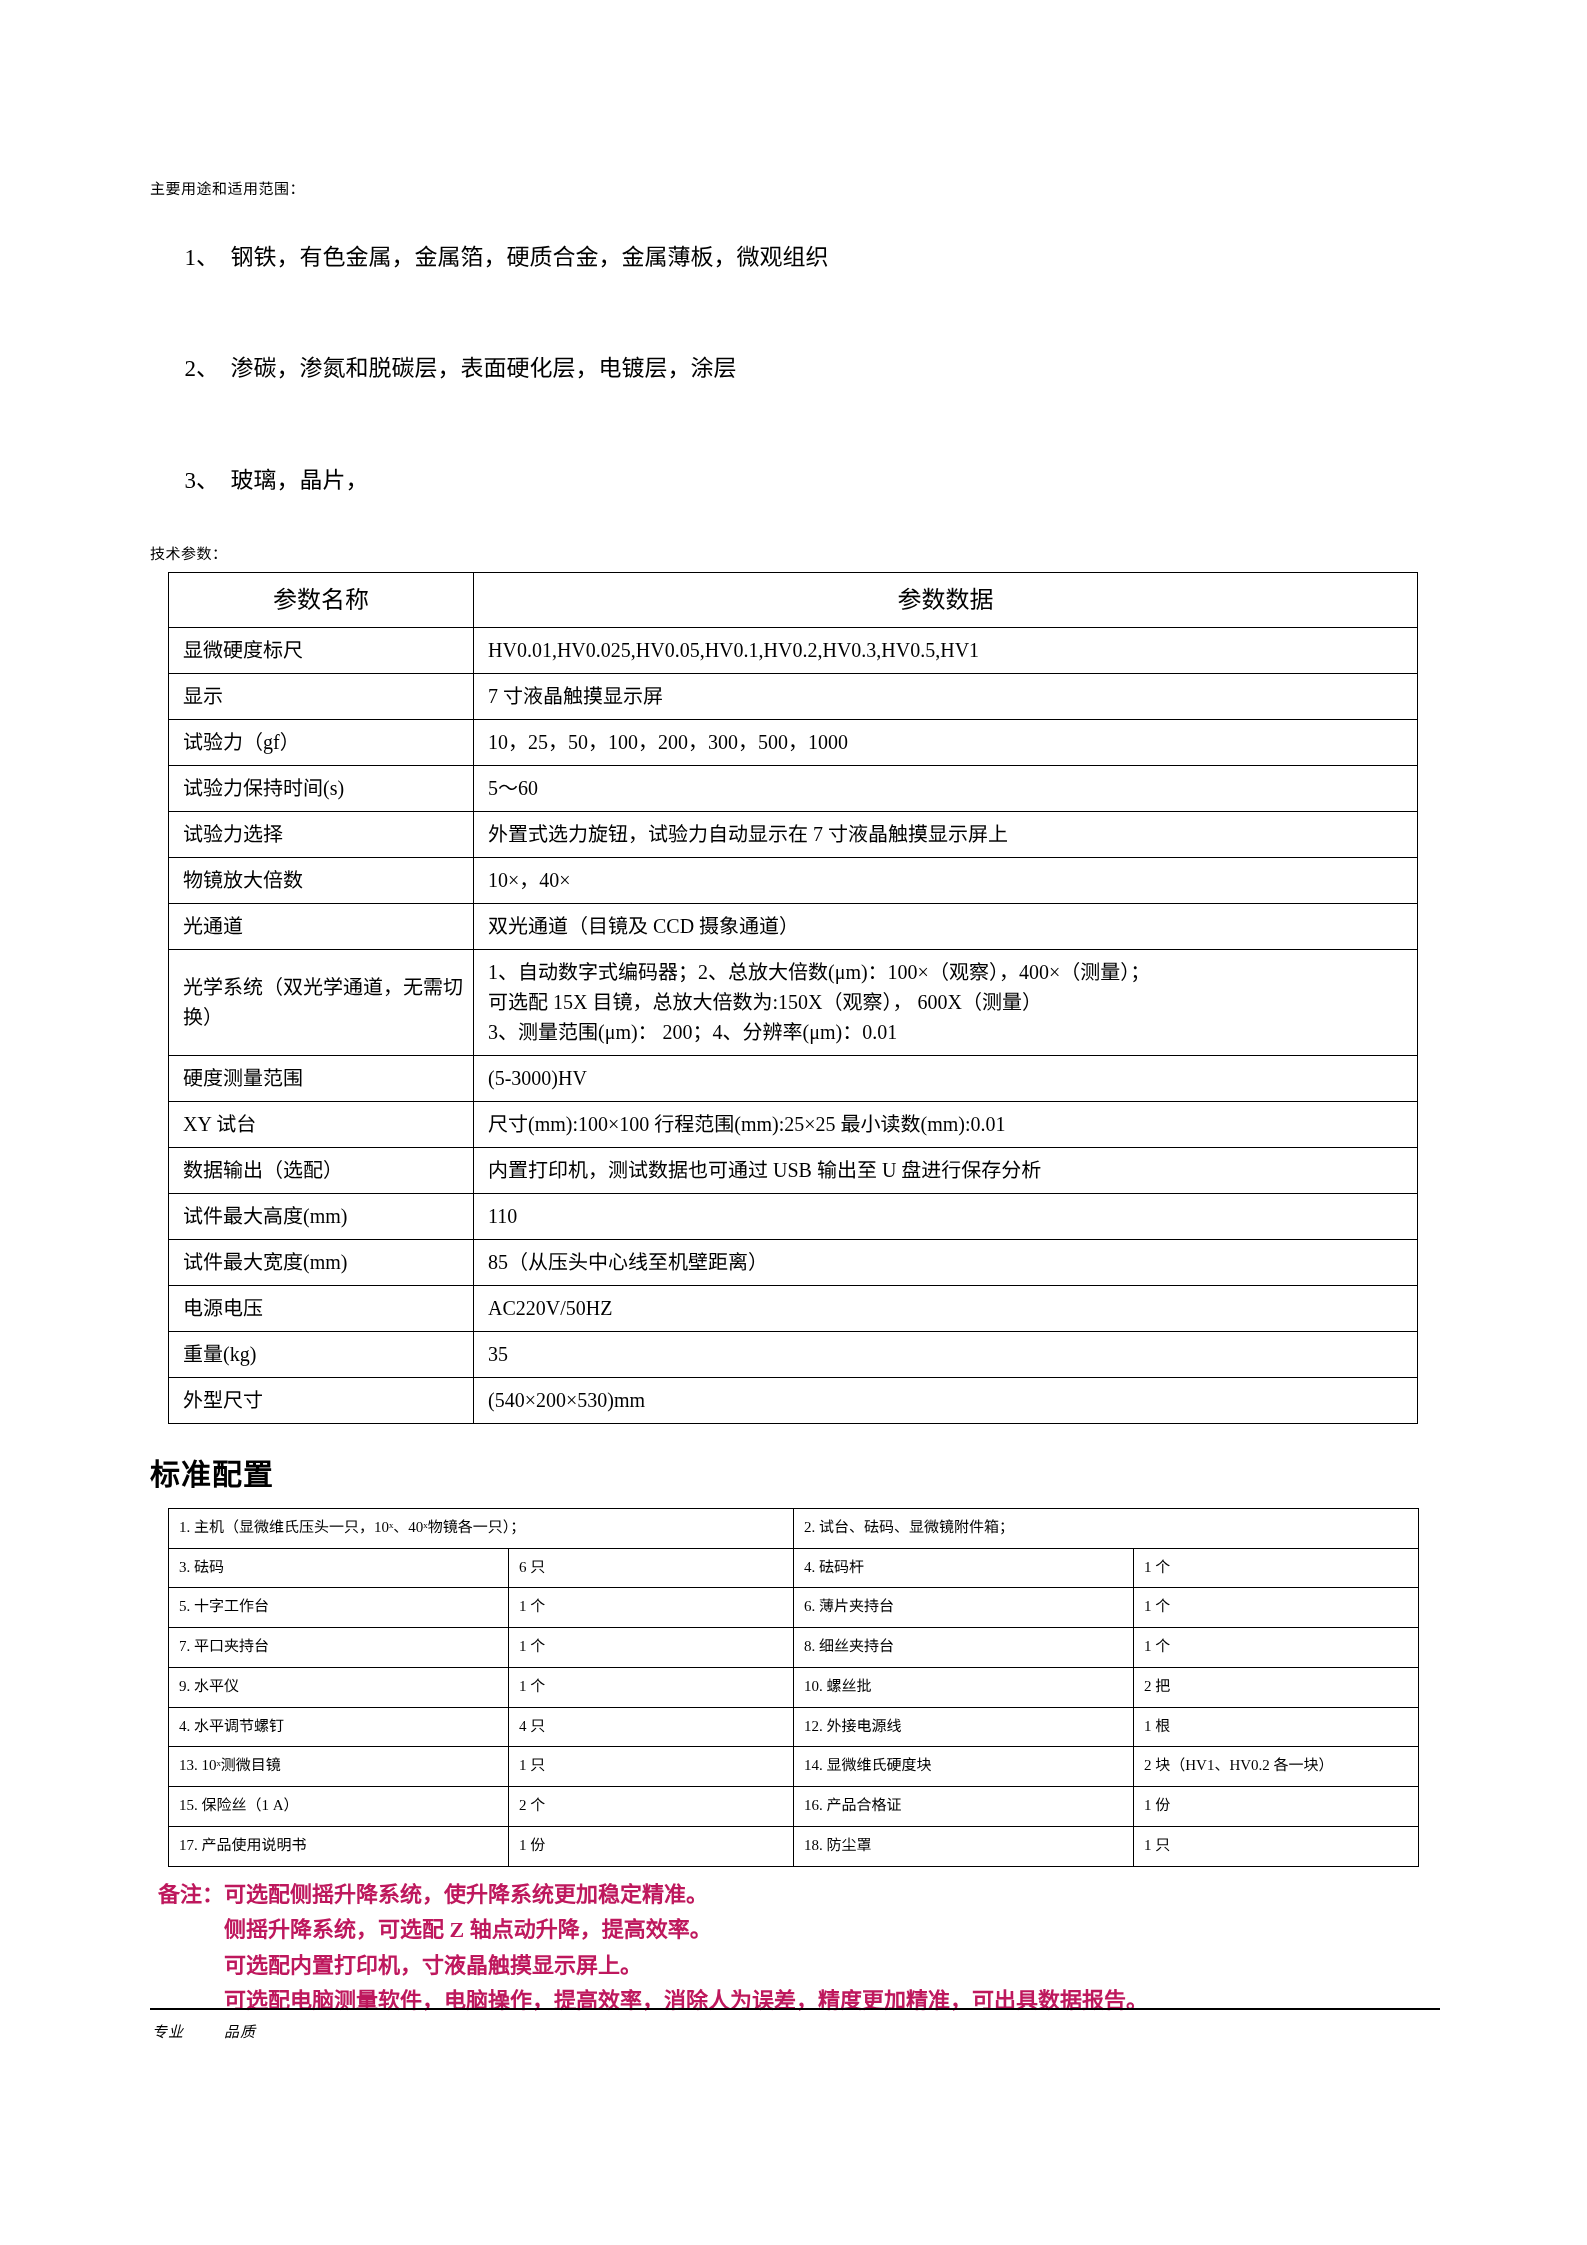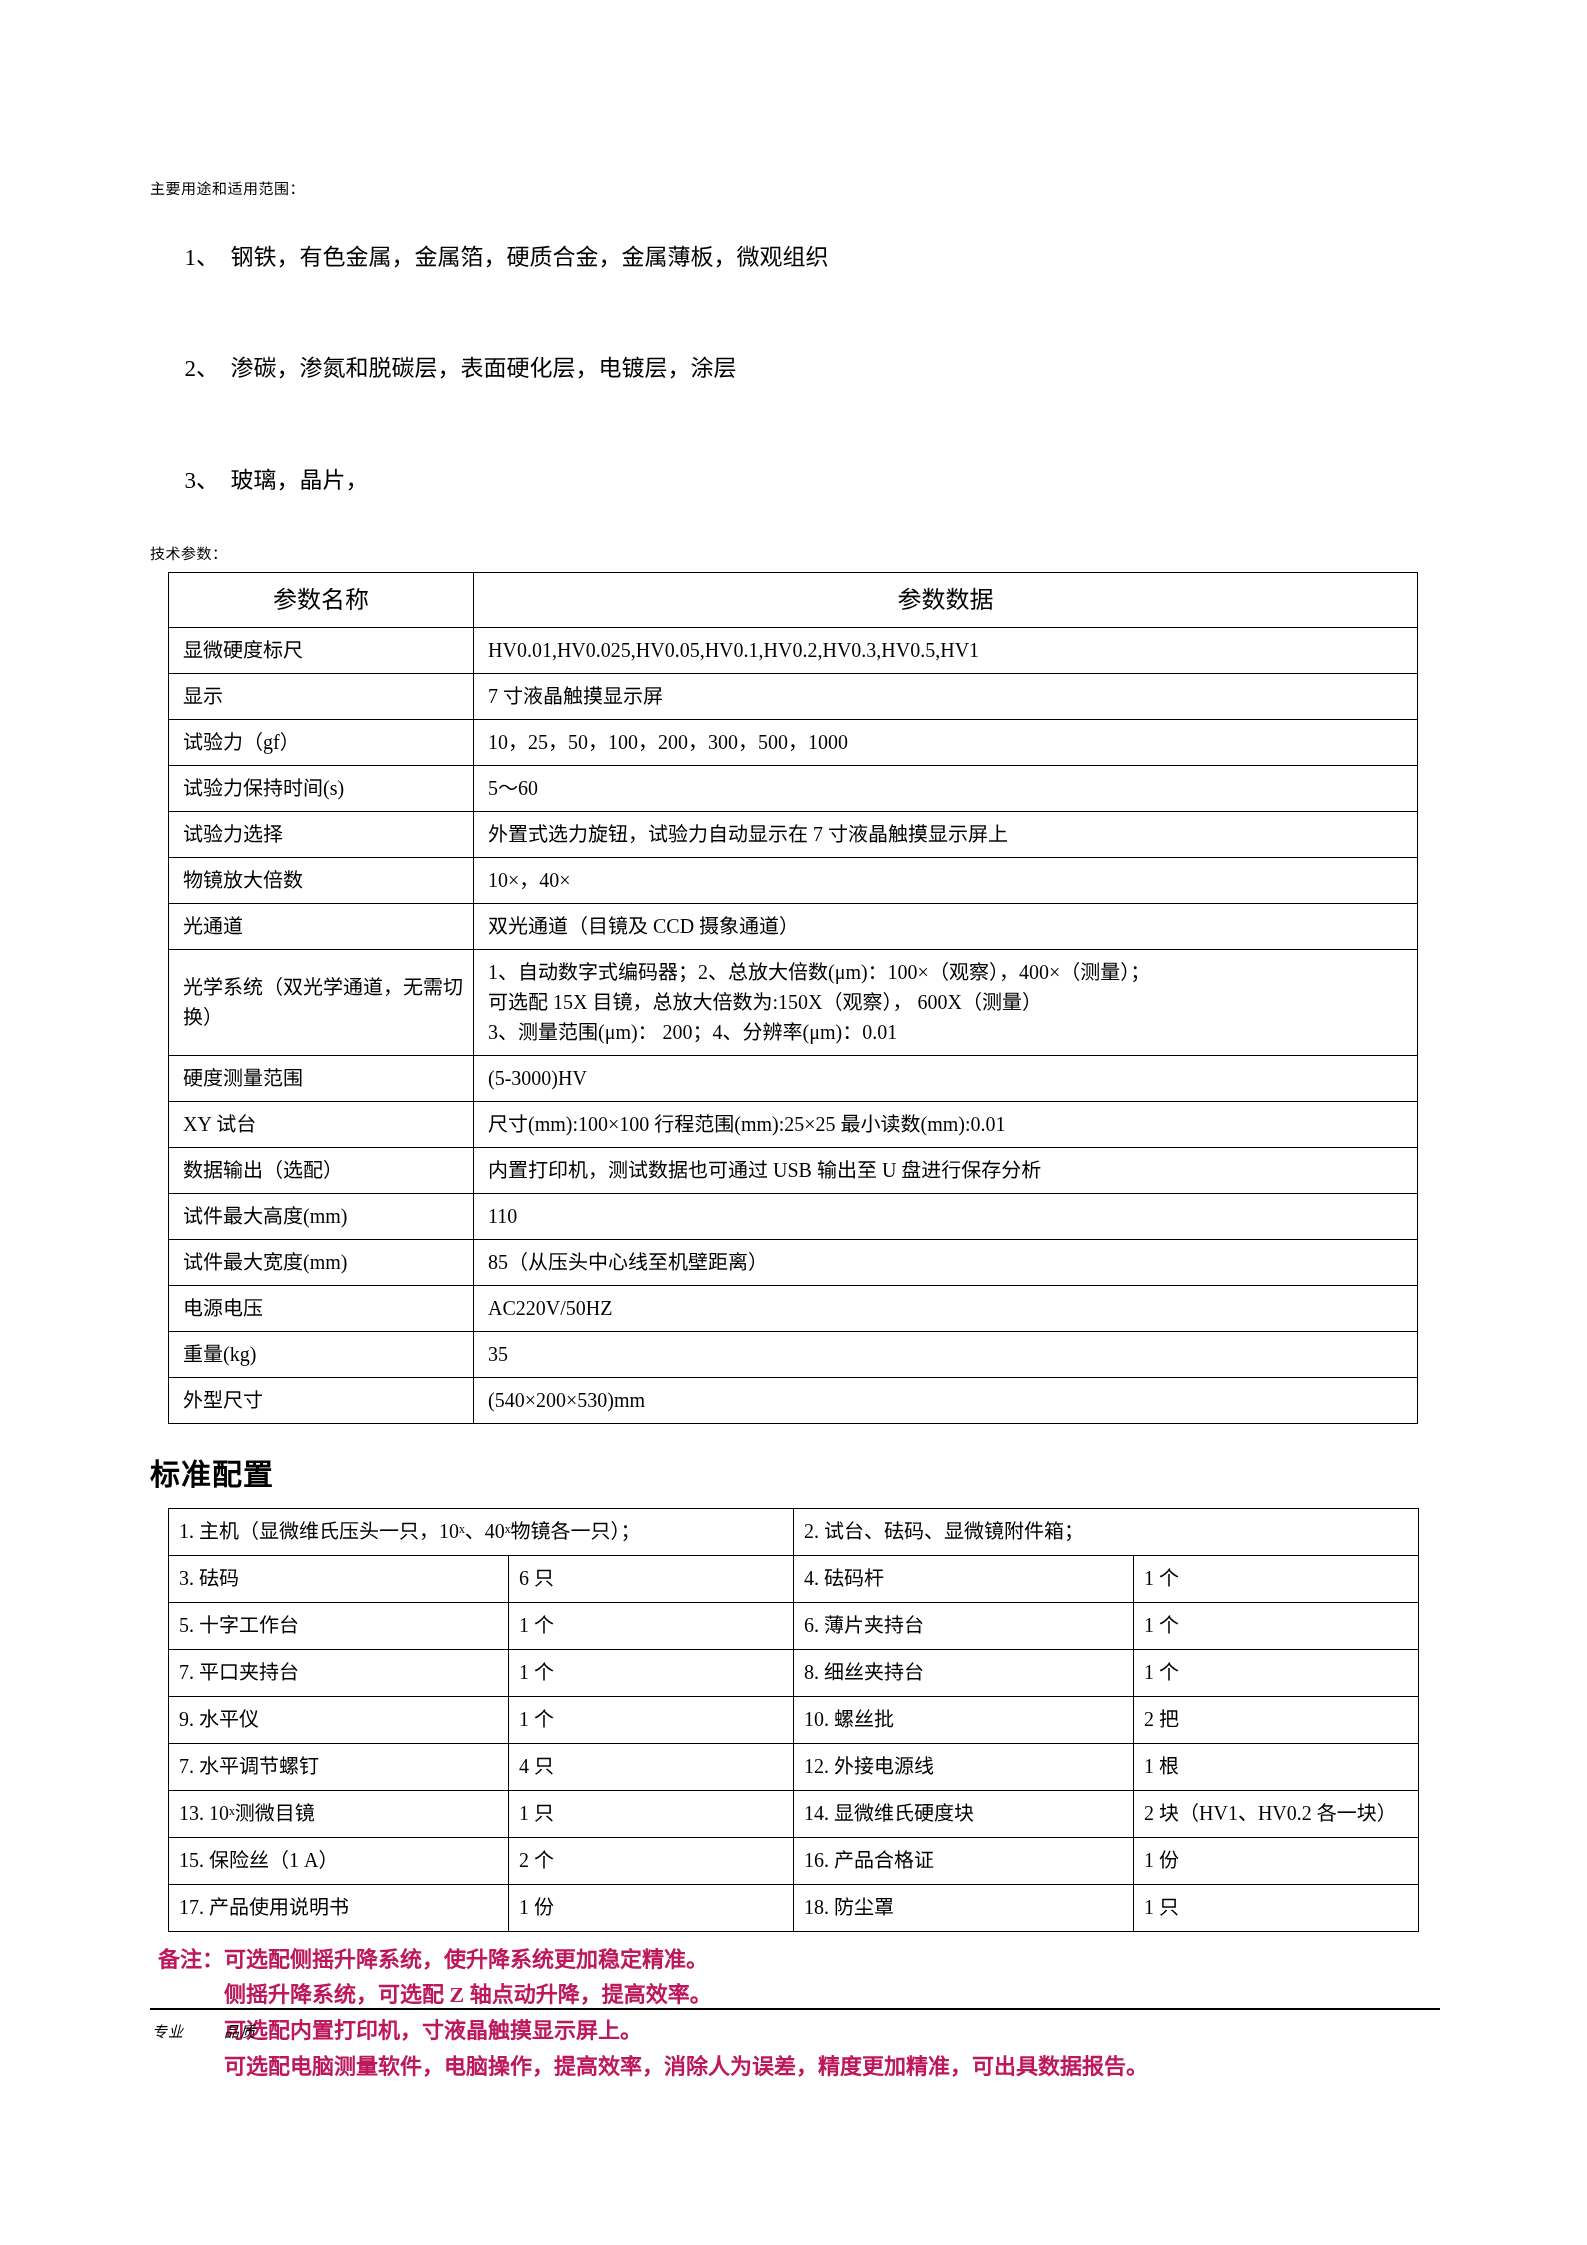--- a/index.html
+++ b/index.html
@@ -86,21 +86,21 @@
     margin: 26px 0 14px 0;
     letter-spacing: 1px;
   }
   .cfg-table {
     width: 1250px;
     margin-left: 18px;
     border: 1px solid #000;
   }
   .cfg-table td {
     border: 1px solid #000;
-    font-size: 20px;
+    font-size: 15px;
     padding: 8px 6px 9px 10px;
     line-height: 1.45;
     vertical-align: middle;
   }
   .cfg-name { width: 340px; }
   .cfg-qty  { width: 285px; }
   .qty { padding-left: 52px; }
   .qty2 { padding-left: 50px; }
 
   
@@ -267,21 +267,21 @@
           <td>8. 细丝夹持台</td>
           <td class="qty2">1 个</td>
         </tr>
         <tr>
           <td>9. 水平仪</td>
           <td class="qty">1 个</td>
           <td>10. 螺丝批</td>
           <td class="qty2">2 把</td>
         </tr>
         <tr>
-          <td>7. 水平调节螺钉</td>
+          <td>4. 水平调节螺钉</td>
           <td class="qty">4 只</td>
           <td>12. 外接电源线</td>
           <td class="qty2">1 根</td>
         </tr>
         <tr>
           <td>13. 10ˣ测微目镜</td>
           <td class="qty">1 只</td>
           <td>14. 显微维氏硬度块</td>
           <td class="qty2">2 块（HV1、HV0.2 各一块）</td>
         </tr>

